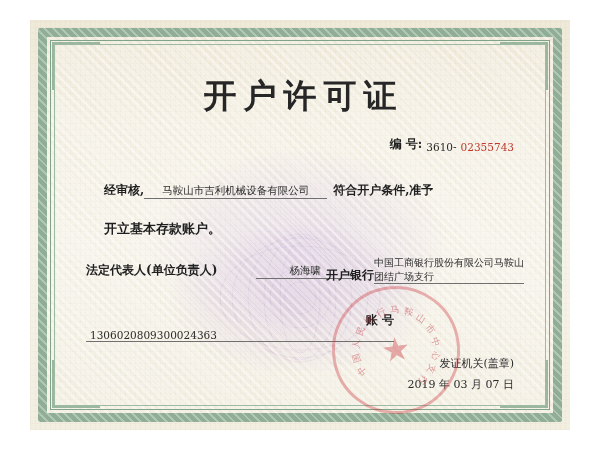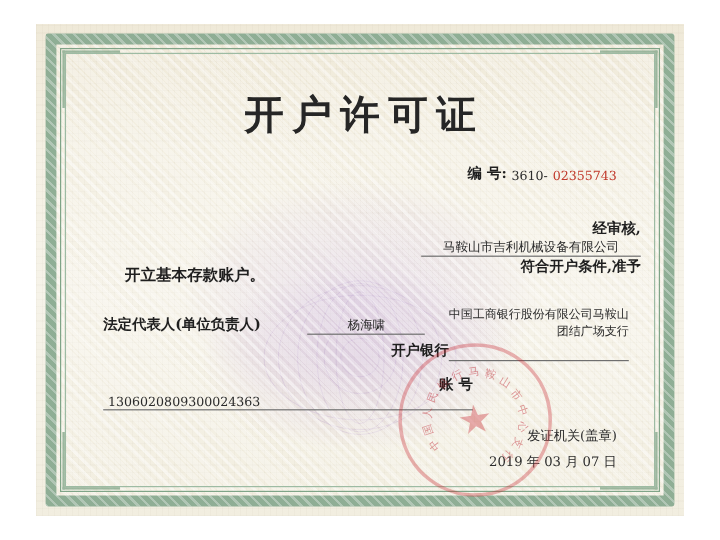--- a/index.html
+++ b/index.html
@@ -132,33 +132,33 @@
   .underline {
     border-bottom: 1px solid #6f6f6f;
     display: inline-block;
     text-align: center;
   }
 
   
   #row-approval { left: 22px; top: 86px; }
   #row-number   { right: 18px; top: 86px; }
 
-  #row-body1 { left: 40px; top: 132px; width: 430px; flex-direction: column; }
+  #row-body1 { left: 40px; top: 132px; width: 430px; }
   #row-body2 { left: 40px; top: 170px; }
 
   #row-legal { left: 22px; top: 212px; gap: 39px; }
   #row-bank  { left: 262px; top: 206px; }
 
   #row-acct { left: 22px; top: 262px; flex-direction: column; }
 
   #issuer { position: absolute; right: 22px; top: 306px; text-align: right; font-size: 11px; font-family:"DejaVu Serif", serif; }
   #issuer .line { margin-bottom: 6px; white-space: nowrap; }
   #issuer .date { white-space: nowrap; }
 
-  .bank-two-line { display: inline-block; line-height: 1.35; font-size: 10px; border-bottom: 1px solid #6f6f6f; padding-bottom: 17px; text-align: right; }
+  .bank-two-line { display: inline-block; line-height: 1.35; font-size: 10px; border-bottom: 1px solid #6f6f6f; padding-bottom: 0; }
   .bank-two-line span { display: block; }
 
   
   .seal {
     position: absolute;
     left: 268px;
     top: 236px;
     width: 122px;
     height: 122px;
     border-radius: 50%;
@@ -249,21 +249,21 @@
 
       <div class="row" id="row-number">
         <span class="lbl">编  号:</span>
         <span class="val">3610-</span>
         <span class="val red" style="padding-left:0">02355743</span>
       </div>
 
       <div class="row" id="row-body1">
         <span class="lbl">经审核,</span>
         <span class="val underline" style="min-width:175px">马鞍山市吉利机械设备有限公司</span>
-        <span class="lbl" style="margin-left:18px">符合开户条件,准予</span>
+        <span class="lbl" style="margin-left:6px">符合开户条件,准予</span>
       </div>
 
       <div class="row" id="row-body2">
         <span class="lbl" style="font-size:13px">开立基本存款账户。</span>
       </div>
 
       <div class="row" id="row-legal">
         <span class="lbl">法定代表人(单位负责人)</span>
         <span class="val underline" style="min-width:90px">杨海啸</span>
       </div>

